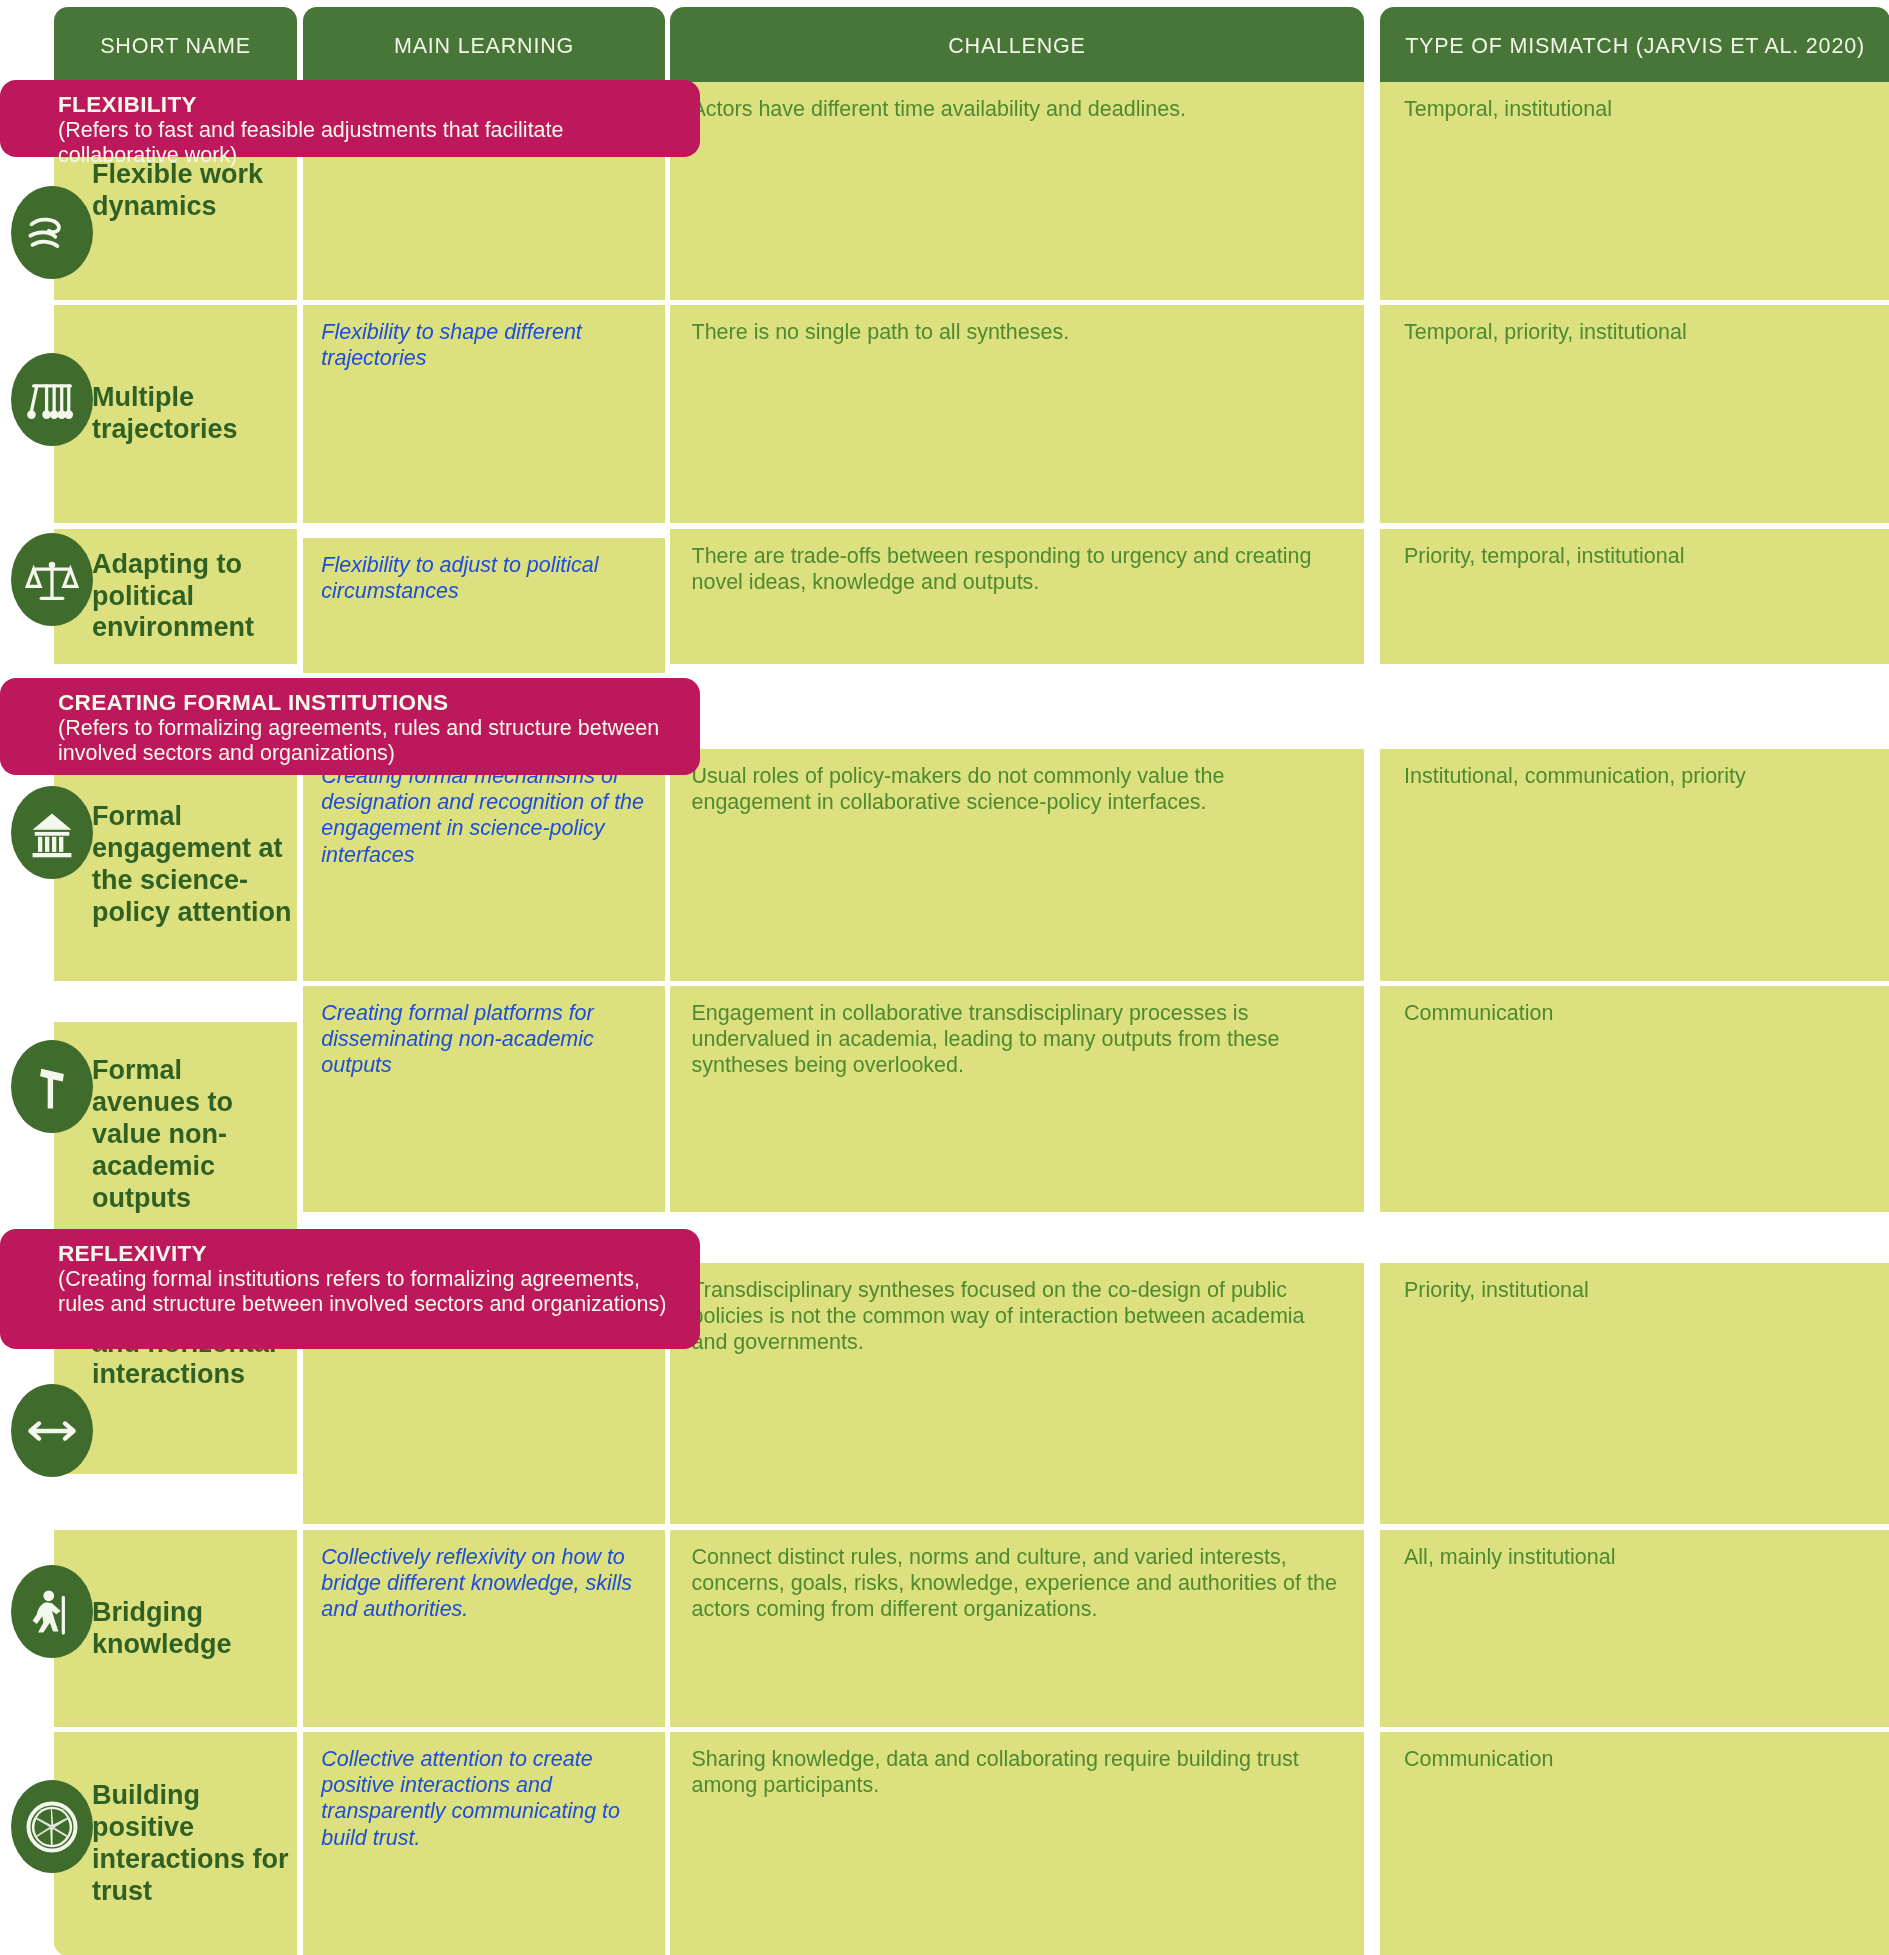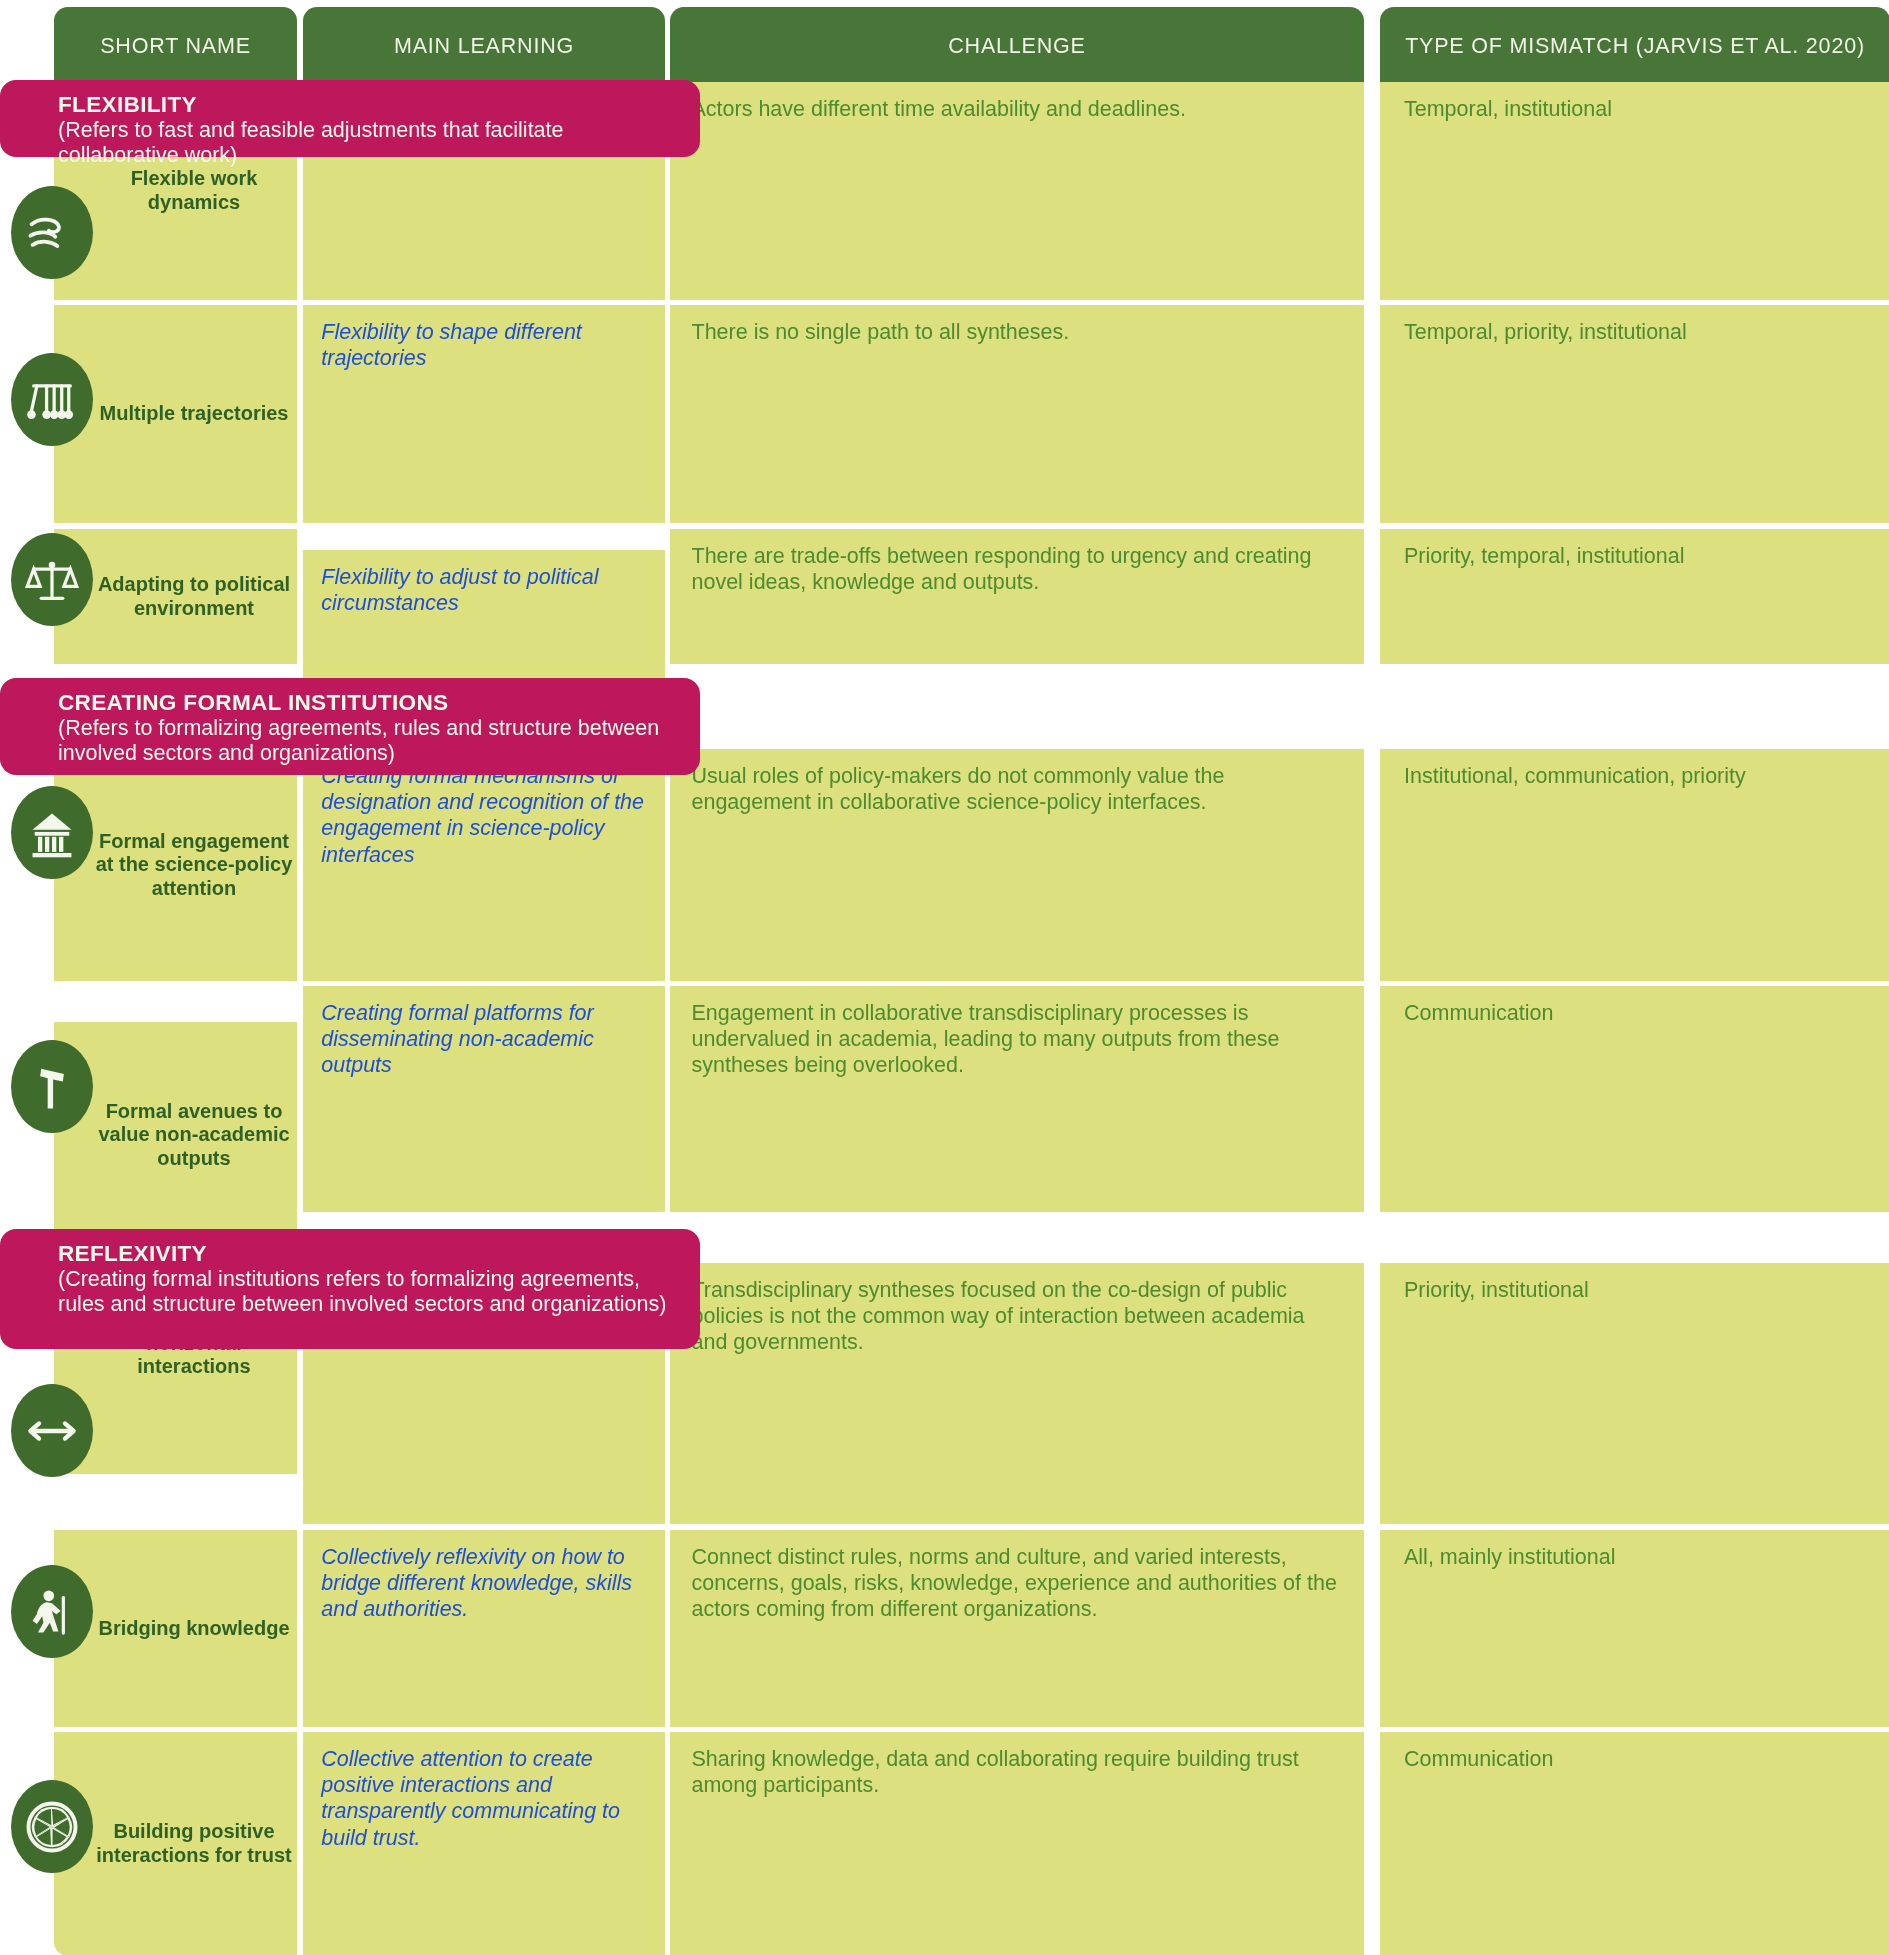--- a/index.html
+++ b/index.html
@@ -57,23 +57,22 @@
   }
   .cell-mis {
     left: 1380px; width: 510px;
     padding: 14px 24px 0 24px;
   }
   .cell-last-round { border-bottom-left-radius: 14px; }
 
   .short-label {
     color: #2f6024;
     font-weight: bold;
-    font-size: 20px;
+    font-size: 27px;
     line-height: 1.18;
-    text-align: center;
     padding-left: 38px;
     padding-right: 1px;
   }
   .learn-text {
     color: #1d4ed8;
     font-style: italic;
     font-size: 21.5px;
     line-height: 1.22;
   }
   .chal-text {
@@ -191,21 +190,21 @@
         <circle cx="54" cy="77" r="8"></circle>
         <circle cx="68" cy="77" r="8"></circle>
         <circle cx="81" cy="77" r="8"></circle>
       </g>
     </svg>
   </div>
 
   <div class="cell cell-short" style="top:529px; height:135px;">
     <span class="short-label">Adapting to political environment</span>
   </div>
-  <div class="cell cell-learn" style="top:550px; height:135px;">
+  <div class="cell cell-learn" style="top:538px; height:135px;">
     <div class="learn-text">Flexibility to adjust to political circumstances</div>
   </div>
   <div class="cell cell-chal" style="top:529px; height:135px;">
     <div class="chal-text">There are trade-offs between responding to urgency and creating novel ideas, knowledge and outputs.</div>
   </div>
   <div class="cell cell-mis" style="top:529px; height:135px;">
     <div class="mis-text">Priority, temporal, institutional</div>
   </div>
   <div class="icon-badge" style="left:10.8px; top:533px;">
     <svg width="54" height="54" viewBox="0 0 100 100">

